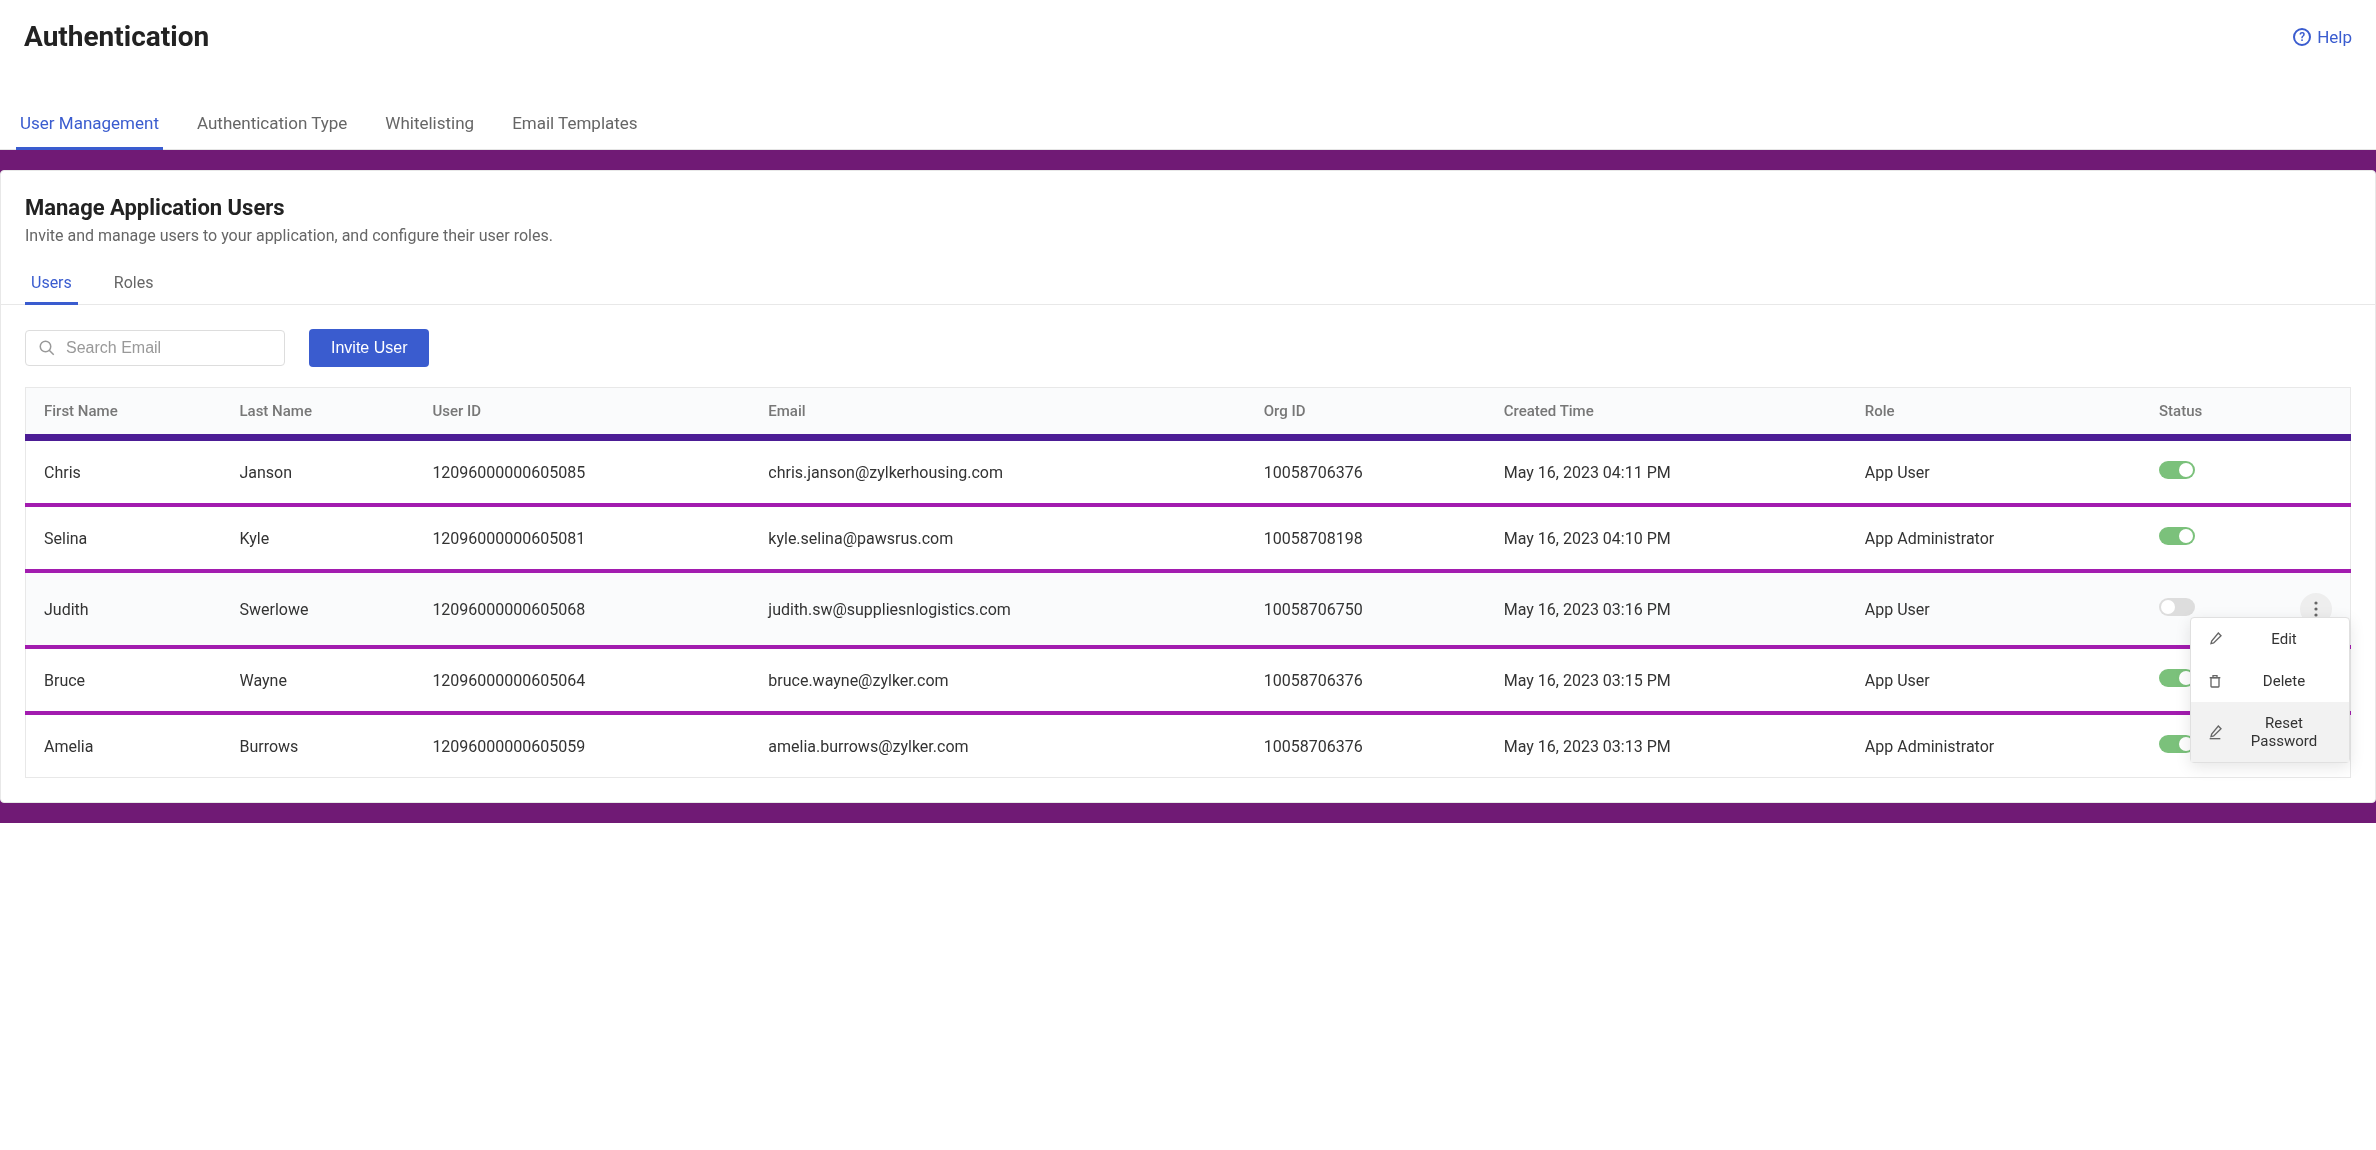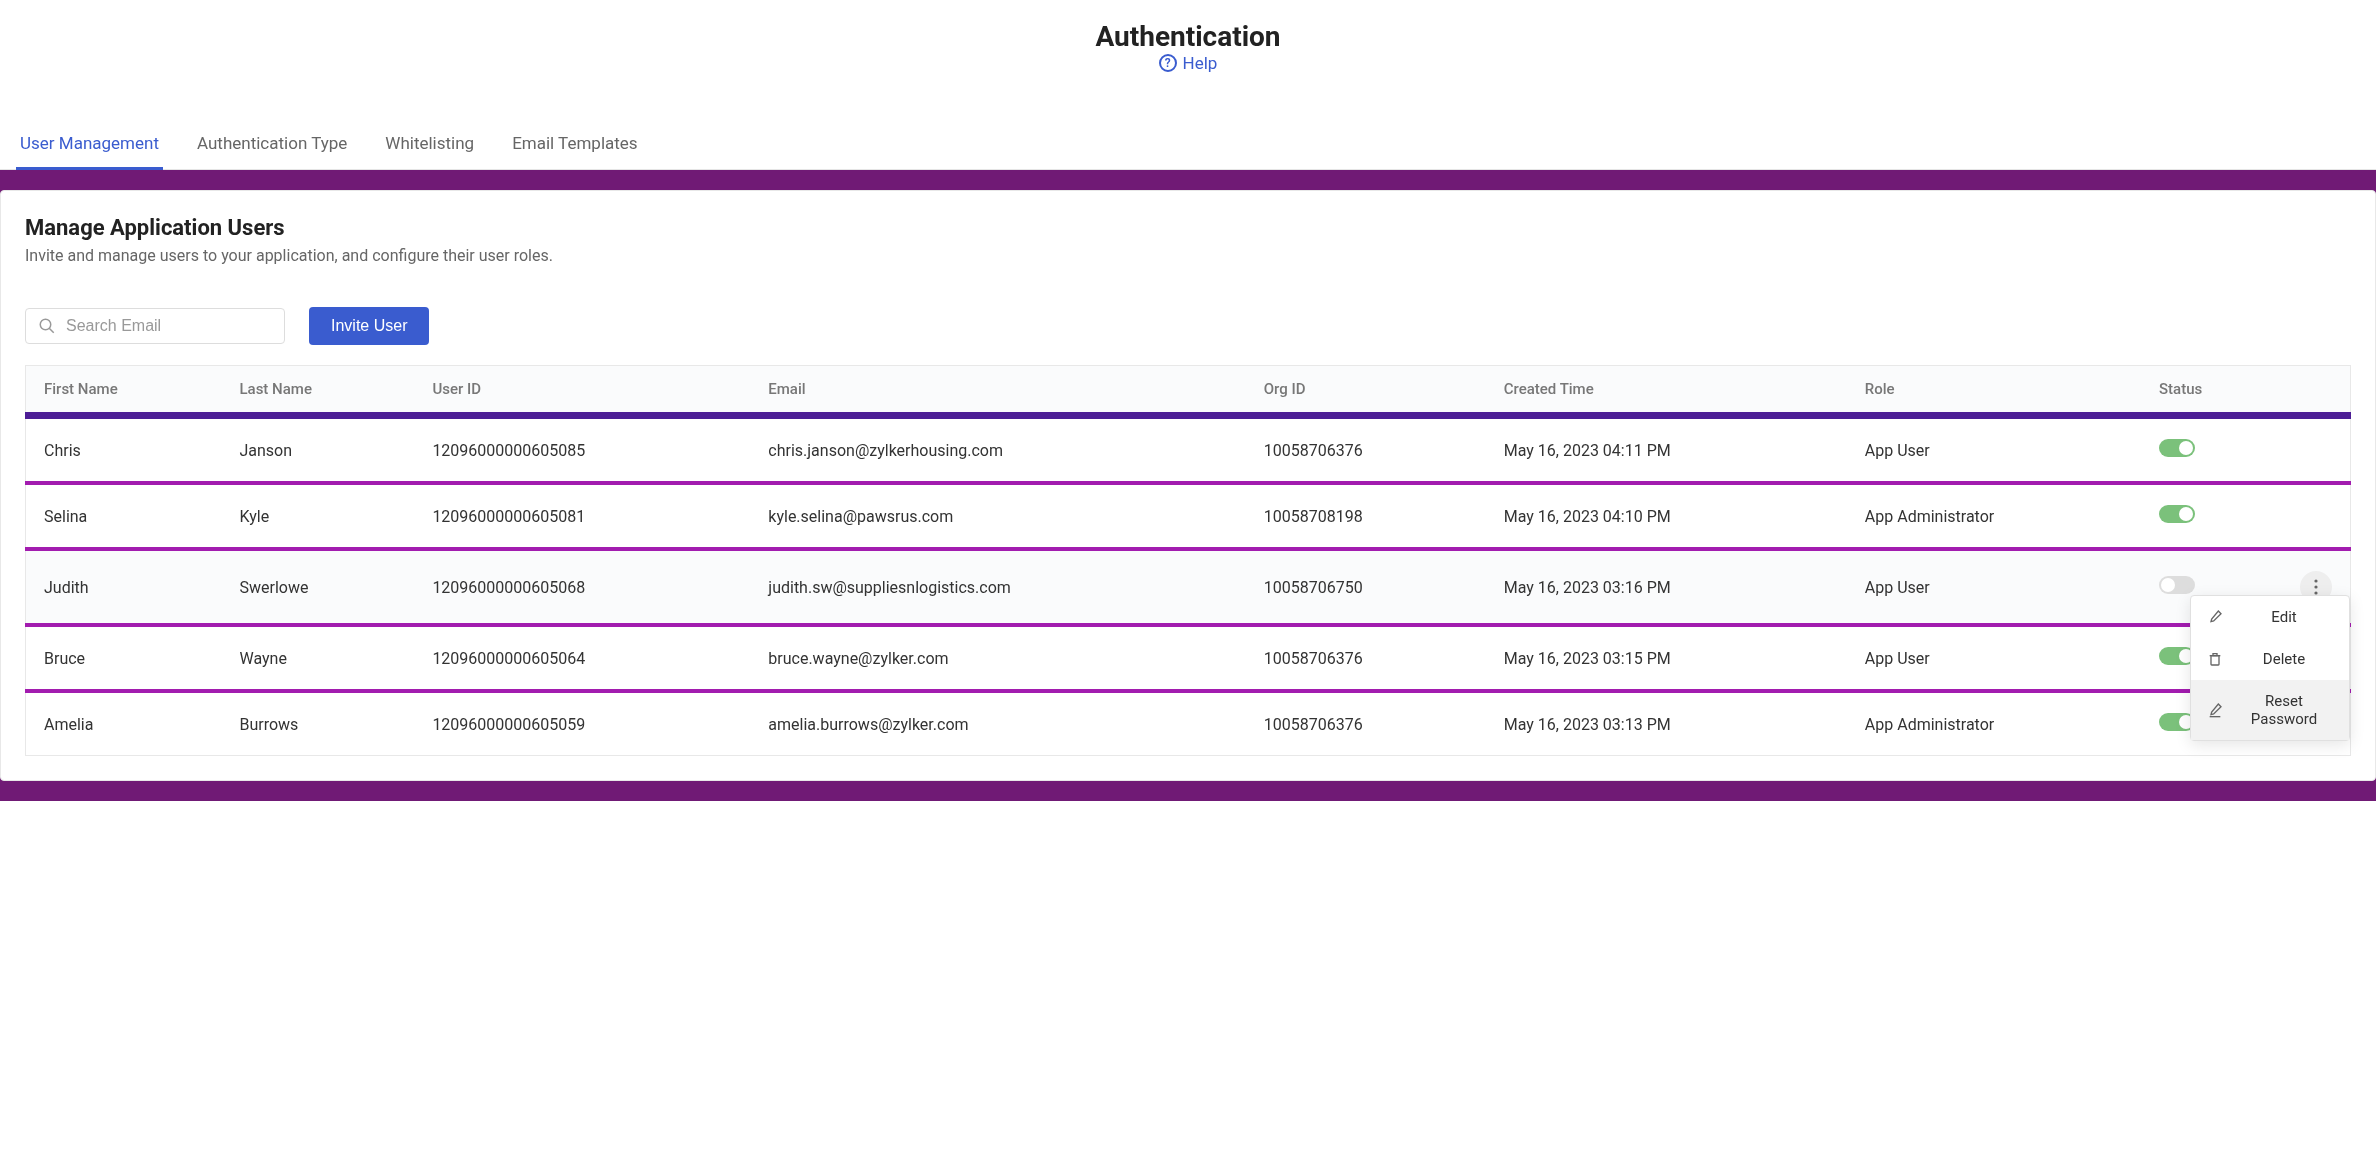--- a/index.html
+++ b/index.html
@@ -10,21 +10,20 @@
     body {
       font-family: -apple-system, BlinkMacSystemFont, "Segoe UI", Roboto, "Helvetica Neue", Arial, sans-serif;
       background: #fff;
       color: #333;
     }
     .page-header {
       display: flex;
       justify-content: space-between;
       align-items: center;
       padding: 20px 24px 16px 24px;
-      flex-direction: column;
     }
     .page-title {
       font-size: 28px;
       font-weight: 700;
       color: #222;
     }
     .help-link {
       display: flex;
       align-items: center;
       gap: 6px;
@@ -296,20 +295,24 @@
   </div>
 
 <div class="content-container">
   <div class="card">
 
     <div class="section-header">
       <div class="section-title">Manage Application Users</div>
       <div class="section-subtitle">Invite and manage users to your application, and configure their user roles.</div>
     </div>
 
+    <div class="sub-tabs" id="sub-tabs">
+        <div class="sub-tab active">Users</div>
+        <div class="sub-tab">Roles</div>
+      </div>
 
     <div class="details-section">
       <div class="details-header">
         <div class="details-actions">
           <div class="search-wrapper">
             <span class="search-icon">
               <svg width="18" height="18" viewBox="0 0 24 24" fill="none" stroke="currentColor" stroke-width="2">
                   <circle cx="10" cy="10" r="7"></circle>
                   <line x1="21" y1="21" x2="15" y2="15"></line>
                 </svg>

